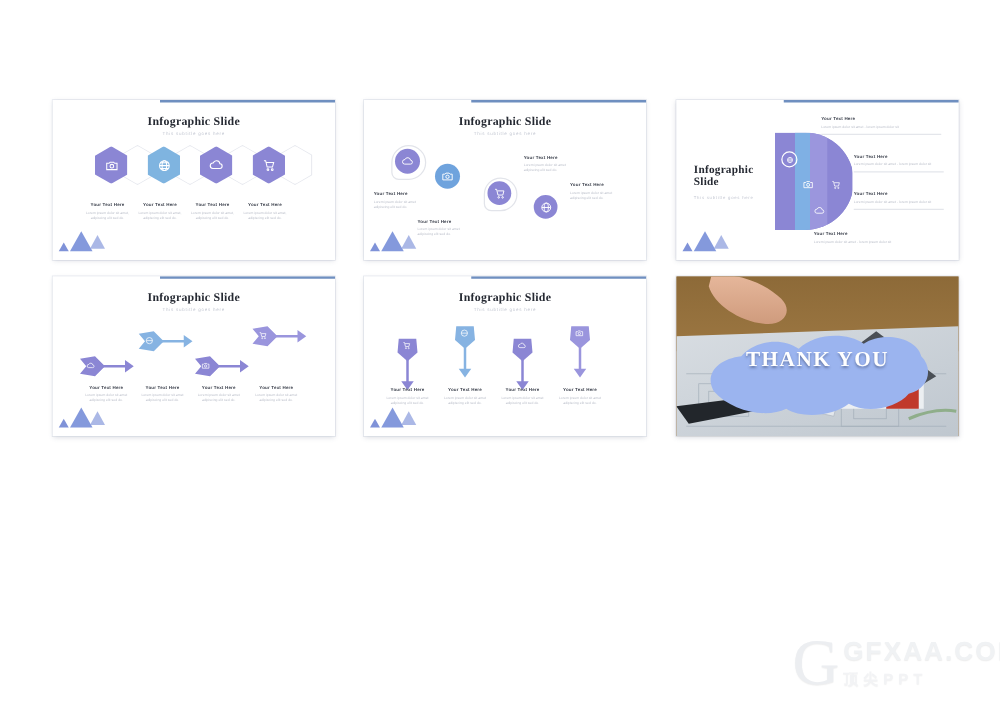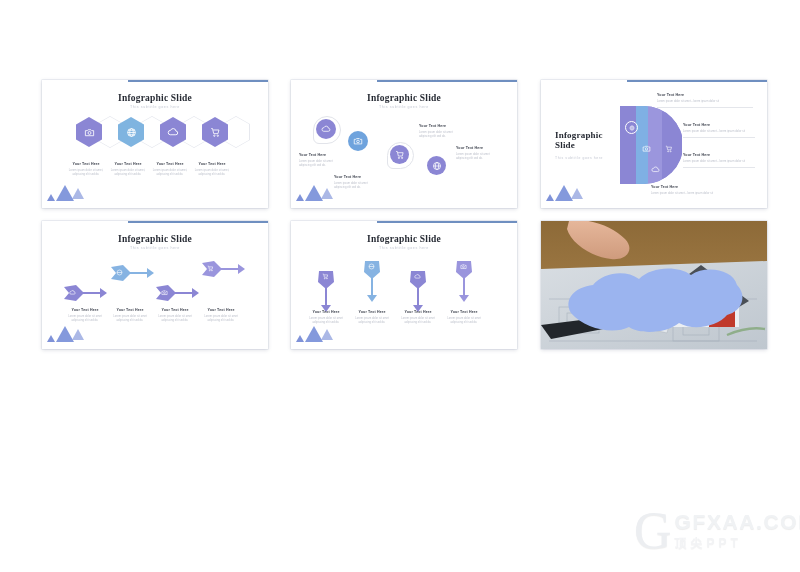--- a/index.html
+++ b/index.html
@@ -518,20 +518,21 @@
       </g>
 
       <path d="M0 104 L96 92 L104 100 L10 118 Z" fill="#22262b"></path>
       <path d="M92 96 L128 104 L126 112 L90 104 Z" fill="#e3e7ec" stroke="#aab2bb" stroke-width=".5"></path>
 
       <path d="M186 114 C200 108 212 106 224 108" stroke="#8fae8a" stroke-width="2.4" fill="none"></path>
 
       <path d="M30 92 C22 78 34 66 52 64 C62 52 84 48 98 58 C110 46 136 44 150 54 C164 44 192 48 196 64 C206 74 202 90 186 94 C176 106 152 110 138 102 C126 112 100 114 88 106 C72 114 44 108 30 92 Z" fill="#9bb4ef"></path>
     </svg>
   </div>
+  <div class="ty-text" style="left:0;right:0;text-align:center;top:57px;font-size:17px;">THANK YOU</div>
 </div>
 
 <div class="wm" style="left:634px;top:508px;">
   <div class="wm-g">G</div>
   <div class="wm-txt">
     <div class="wm-top">GFXAA.COM</div>
     <div class="wm-bot">顶尖PPT</div>
   </div>
 </div>
 

